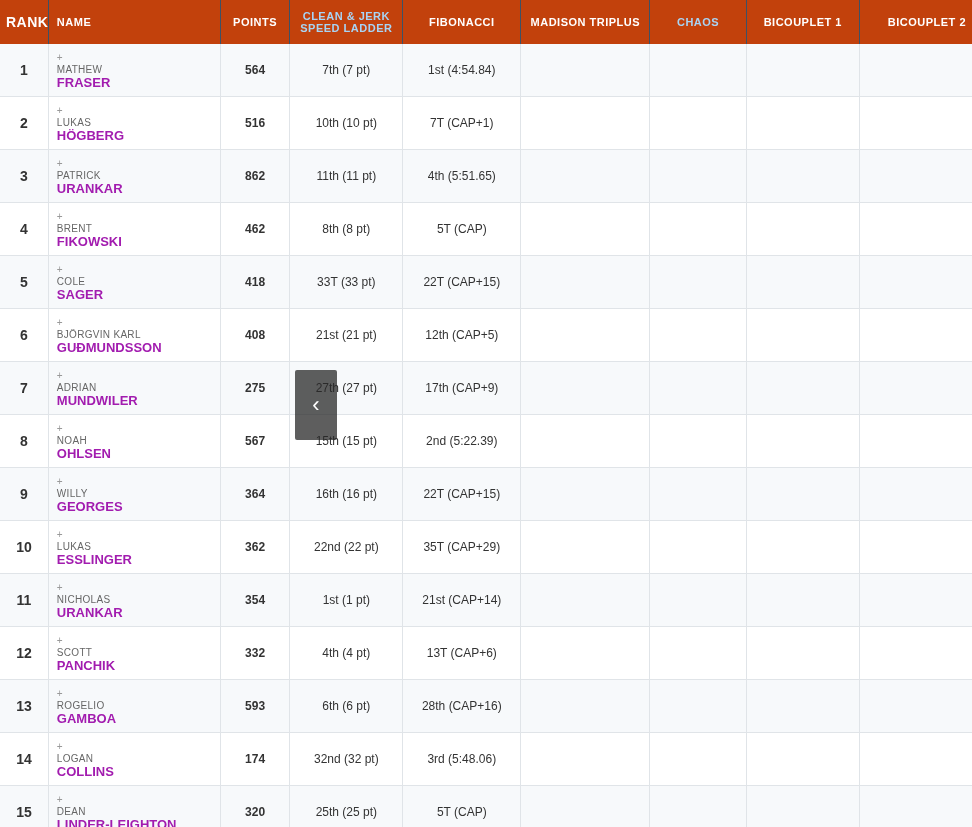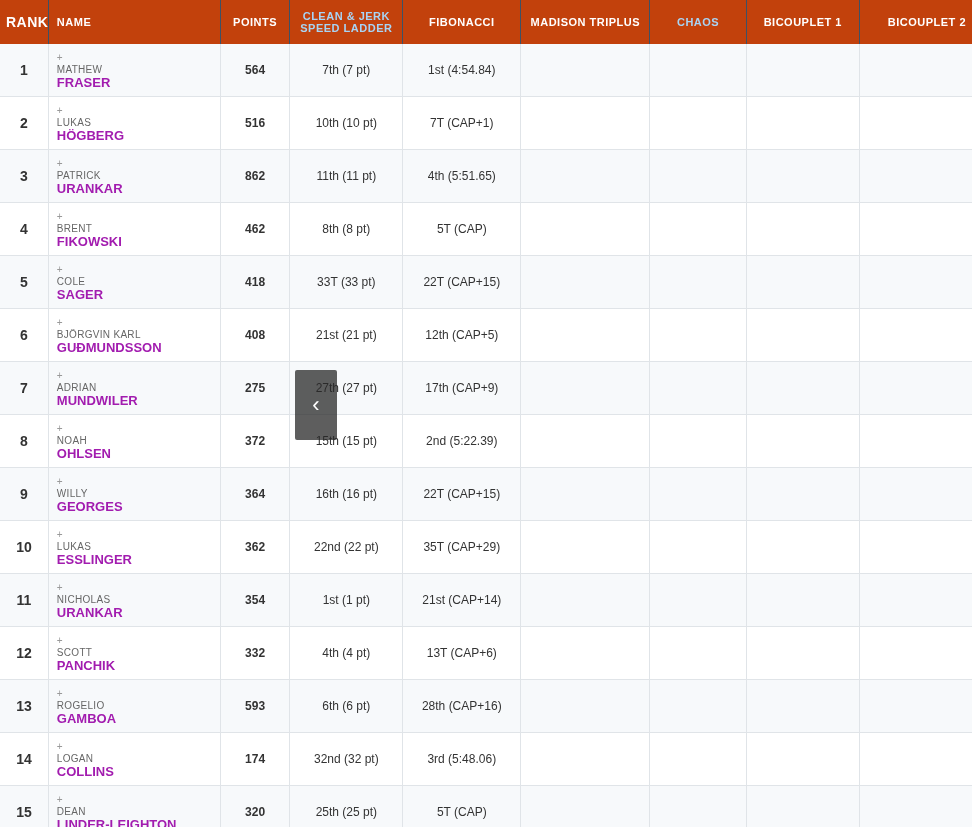--- a/index.html
+++ b/index.html
@@ -188,21 +188,21 @@
           <td class="col-cjsl">27th (27 pt)</td>
           <td class="col-fib">17th (CAP+9)</td>
           <td class="col-madison"></td>
           <td class="col-chaos"></td>
           <td class="col-bic1"></td>
           <td class="col-bic2"></td>
         </tr>
         <tr>
           <td class="col-rank">8</td>
           <td class="col-name"><span class="plus-icon">+</span><span class="name-small">NOAH</span><span class="name-large">OHLSEN</span></td>
-          <td class="col-points">372</td>
+          <td class="col-points">567</td>
           <td class="col-cjsl">15th (15 pt)</td>
           <td class="col-fib">2nd (5:22.39)</td>
           <td class="col-madison"></td>
           <td class="col-chaos"></td>
           <td class="col-bic1"></td>
           <td class="col-bic2"></td>
         </tr>
         <tr>
           <td class="col-rank">9</td>
           <td class="col-name"><span class="plus-icon">+</span><span class="name-small">WILLY</span><span class="name-large">GEORGES</span></td>

